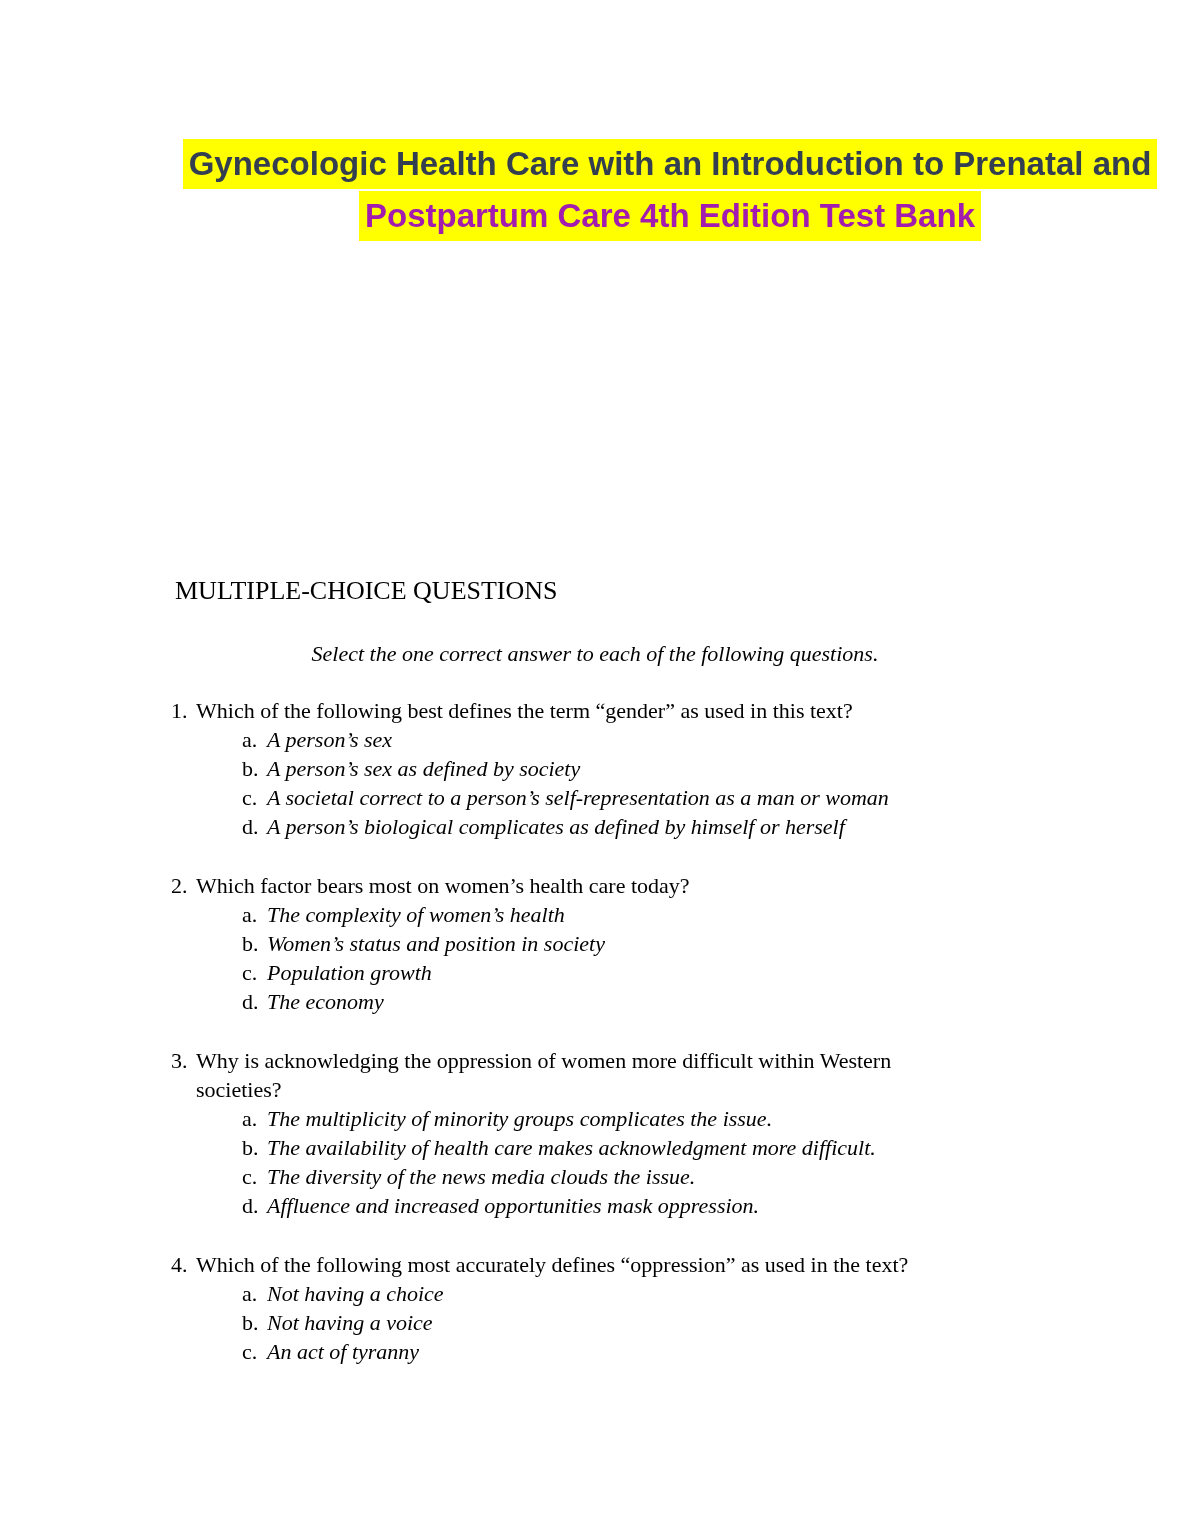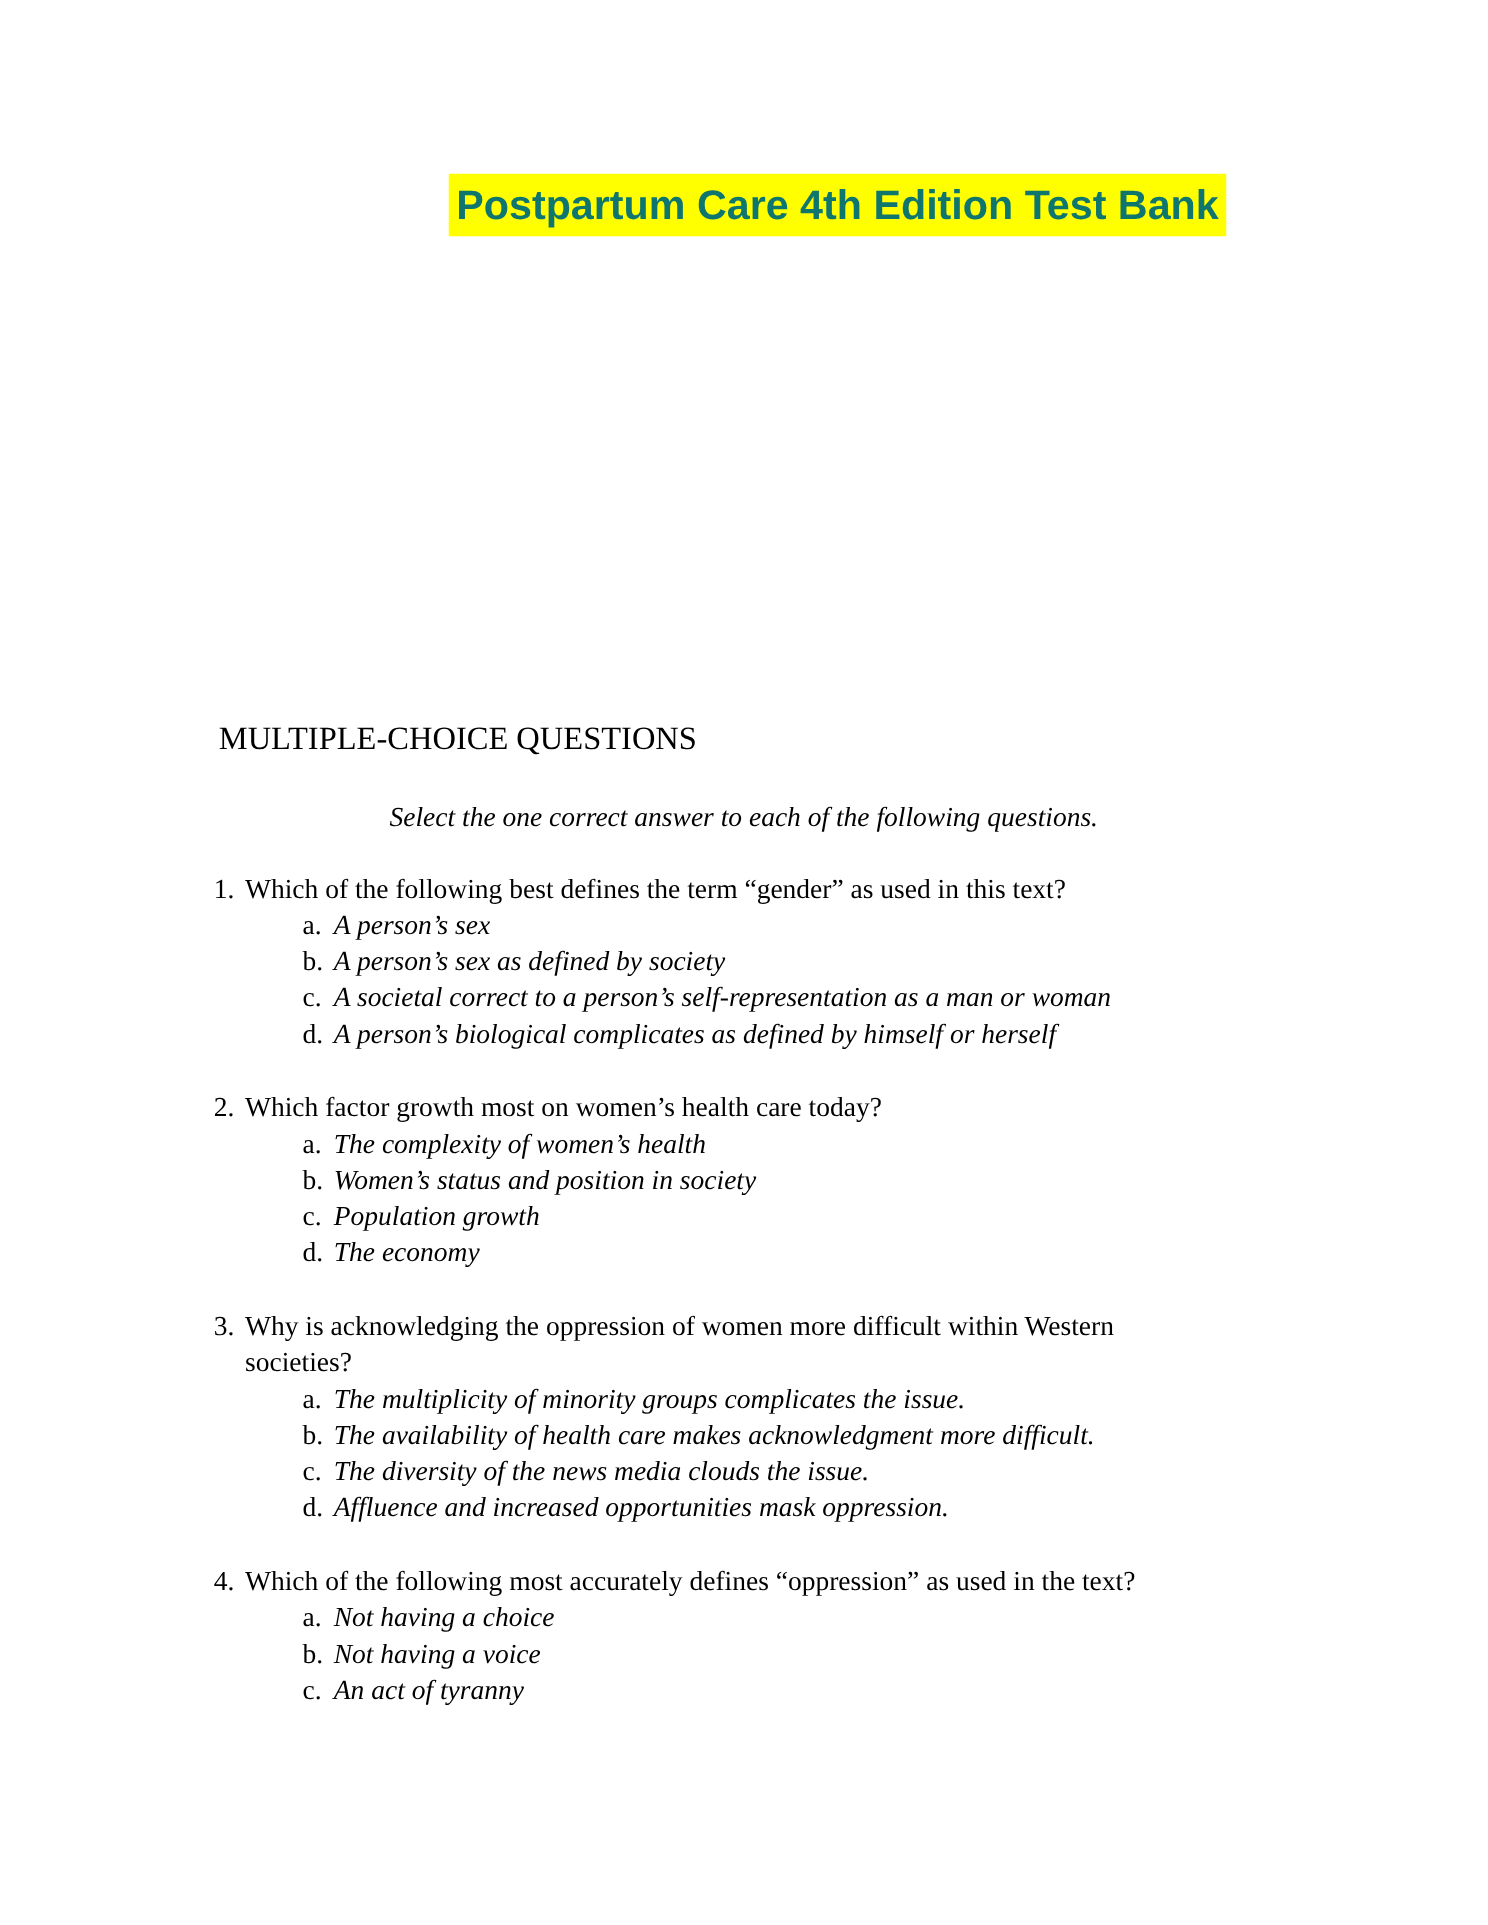--- a/index.html
+++ b/index.html
@@ -78,21 +78,22 @@
   .q-num { flex: 0 0 25px; }
   .q-text { flex: 1; white-space: pre-line; }
   .option { display: flex; margin-left: 71px; }
   .opt-letter { flex: 0 0 25px; }
   .opt-text { flex: 1; white-space: pre-line; font-style: italic; }
 </style>
 </head>
 <body>
 
 <div class="title-wrap">
-  <span class="title-line"><span class="hl" style="background: rgb(255, 255, 0); color: #0f766e;">Postpartum Care 4th Edition Test Bank</span></span>
+  <span class="title-line"><span class="hl" style="background: rgb(255, 255, 0); color: rgb(51, 63, 80);">Gynecologic Health Care with an Introduction to Prenatal and</span></span>
+  <span class="title-line"><span class="hl" style="background: rgb(255, 255, 0); color: #a21caf;">Postpartum Care 4th Edition Test Bank</span></span>
 </div>
 
 <div class="content">
 
 
   <div class="section-heading">MULTIPLE-CHOICE QUESTIONS</div>
 
   <div class="instructions">Select the one correct answer to each of the following questions.</div>
 
   <div class="questions">
@@ -116,21 +117,21 @@
       </div>
       <div class="option">
         <span class="opt-letter">d.</span>
         <span class="opt-text">A person’s biological complicates as defined by himself or herself</span>
       </div>
     </div>
 
     <div class="question">
       <div class="q-line">
         <span class="q-num">2.</span>
-        <span class="q-text">Which factor growth most on women’s health care today?</span>
+        <span class="q-text">Which factor bears most on women’s health care today?</span>
       </div>
       <div class="option">
         <span class="opt-letter">a.</span>
         <span class="opt-text">The complexity of women’s health</span>
       </div>
       <div class="option">
         <span class="opt-letter">b.</span>
         <span class="opt-text">Women’s status and position in society</span>
       </div>
       <div class="option">

